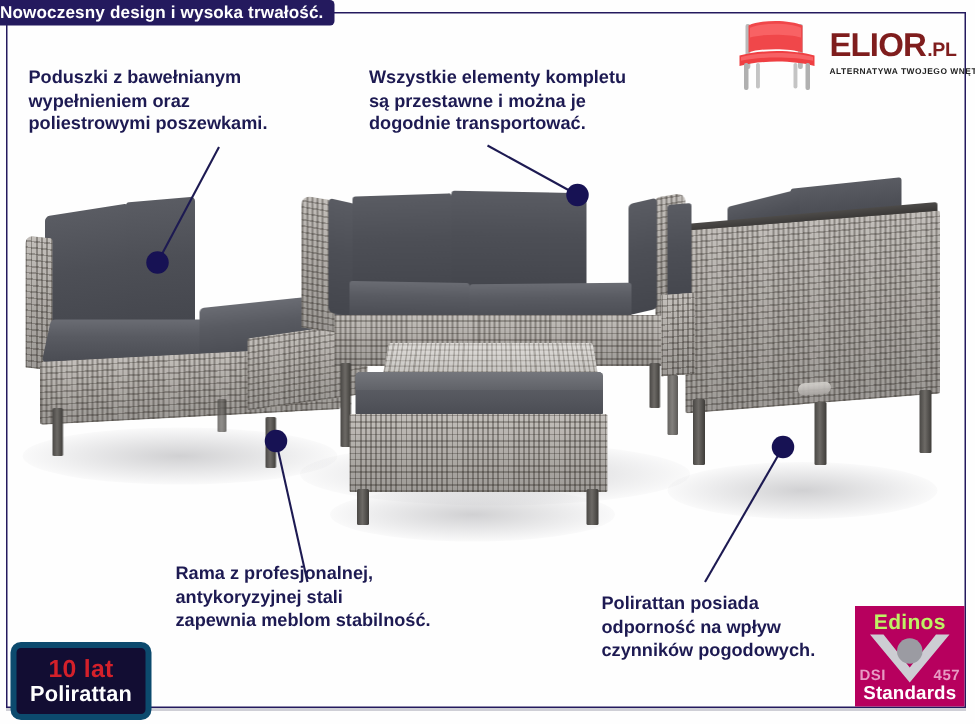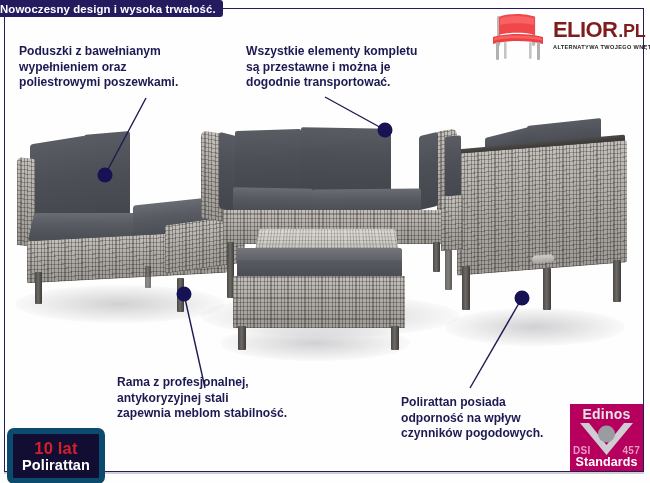--- a/index.html
+++ b/index.html
@@ -33,21 +33,21 @@
 
   
   .logo{position:absolute;left:487px;top:13px;width:150px;height:50px;z-index:30;}
   .logo-chair{position:absolute;left:0px;top:0px;width:62px;height:48px;}
   .logo-text{position:absolute;left:66px;top:5px;width:84px;}
   .logo-word{
     font-family:"Liberation Sans","DejaVu Sans",sans-serif;
     font-weight:bold;font-size:22px;letter-spacing:-0.6px;color:#7f1d1d;
     line-height:23px;display:flex;align-items:baseline;
   }
-  .logo-word .dotpl{font-size:18px;letter-spacing:-0.3px;margin-left:1px;}
+  .logo-word .dotpl{font-size:13px;letter-spacing:-0.3px;margin-left:1px;}
   .logo-tag{
     font-size:5.6px;font-weight:bold;color:#222222;letter-spacing:.35px;
     margin-top:1px;white-space:nowrap;
   }
 
   
   .callout{position:absolute;color:#1d1a52;font-weight:bold;z-index:25;}
   .callout p{margin:0;line-height:15.5px;font-size:12.1px;white-space:pre-line;}
   #callout-1{left:19px;top:44px;width:215px;}
   #callout-2{left:246px;top:44px;width:215px;}
@@ -89,32 +89,32 @@
     border-radius:50%;
   }
 
   .piece{position:absolute;}
 
   
   .warranty{
     position:absolute;left:7px;top:428px;width:86px;height:44px;
     background:#120d33;border-radius:7px;z-index:35;
     display:flex;flex-direction:column;align-items:center;justify-content:center;
-    border:6px solid #0c4a6e;
+    border:4px solid #0c4a6e;
   }
   .warranty .w1{color:#d4202a;font-weight:bold;font-size:16.5px;line-height:17px;letter-spacing:.2px;}
   .warranty .w2{color:#ffffff;font-weight:bold;font-size:14.5px;line-height:16px;letter-spacing:.1px;}
 
   .edinos{
     position:absolute;left:570px;top:404px;width:73px;height:67px;
     background:#b7005e;z-index:35;color:#ffffff;overflow:hidden;
   }
   .edinos .e-title{
     position:absolute;left:0;top:2px;width:73px;text-align:center;
-    font-weight:bold;font-size:14px;letter-spacing:.2px;color:#e5e5e5;
+    font-weight:bold;font-size:14px;letter-spacing:.2px;color:#bef264;
   }
   .edinos .e-v{position:absolute;left:8px;top:17px;width:57px;height:36px;}
   .edinos .e-dsi{
     position:absolute;left:3px;top:41px;font-weight:bold;font-size:10px;color:#e79ac3;letter-spacing:.3px;
   }
   .edinos .e-804{
     position:absolute;right:3px;top:41px;font-weight:bold;font-size:10px;color:#e79ac3;letter-spacing:.3px;
   }
   .edinos .e-std{
     position:absolute;left:0;bottom:2px;width:73px;text-align:center;

